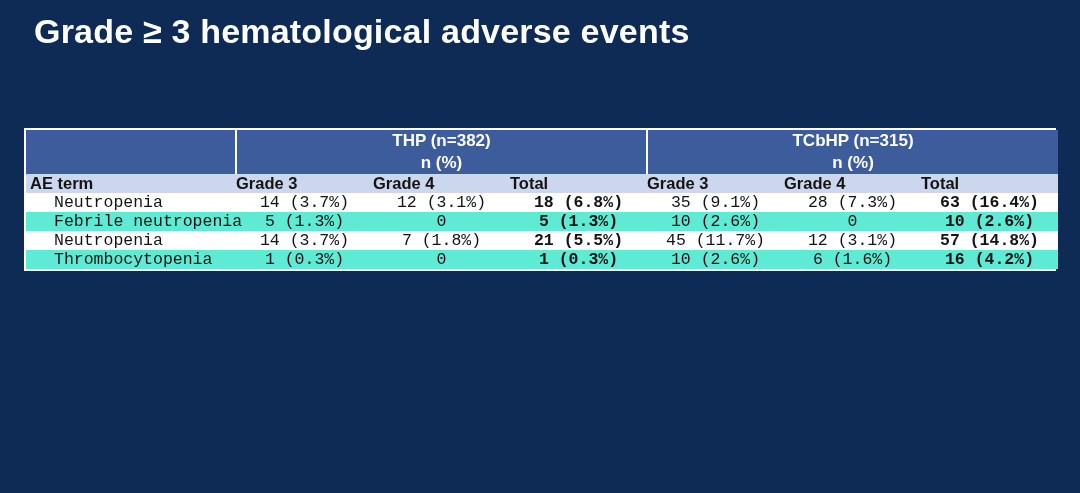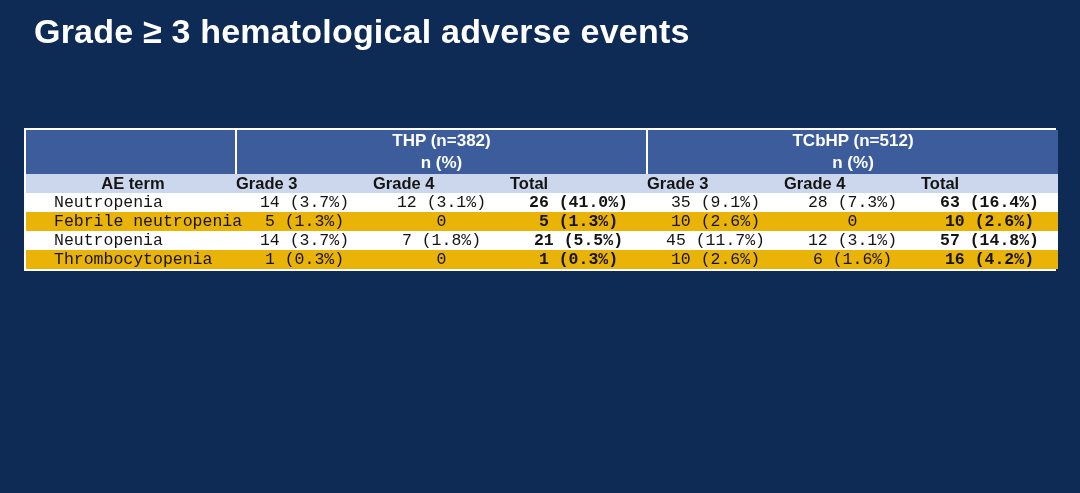--- a/index.html
+++ b/index.html
@@ -68,41 +68,41 @@
   
   .col-row td {
     background: #ccd6ec;
     color: #141414;
     font-size: 16.5px;
     font-weight: bold;
     text-align: left;
     padding: 8px 4px 9px 4px;
   }
   .col-row td.ae-term-head {
-    text-align: center;
+    text-align: left;
     padding-left: 4px;
   }
   
   .data-row td {
     font-size: 16.5px;
     color: #141414;
     text-align: center;
     padding: 9px 4px 10px 4px;
     font-family: Liberation Mono, monospace;
   }
   .data-row td.term {
     text-align: left;
     padding-left: 28px;
     white-space: nowrap;
   }
   .data-row td.total {
     font-weight: bold;
   }
   .row-white td { background: #ffffff; }
-  .row-tint td { background: #eab308; }
+  .row-tint td { background: #5eead4; }
 
   
   col.c-term  { width: 210px; }
   col.c-num   { width: 137px; }
   col.c-tot   { width: 137px; }
 </style>
 </head>
 <body>
 
 <div class="slide">
@@ -121,40 +121,40 @@
           <col class="c-tot">
       </colgroup>
       <thead>
         <tr class="grp-row">
           <th class="blank"></th>
           <th colspan="3" class="grp-sep">
             <span>THP (n=382)</span><br>
             <span>n (%)</span>
           </th>
           <th colspan="3" class="grp-sep">
-            <span>TCbHP (n=512)</span><br>
+            <span>TCbHP (n=315)</span><br>
             <span>n (%)</span>
           </th>
         </tr>
         <tr class="col-row">
           <td class="ae-term-head">AE term</td>
           <td>Grade 3</td>
           <td>Grade 4</td>
           <td>Total</td>
           <td>Grade 3</td>
           <td>Grade 4</td>
           <td>Total</td>
         </tr>
       </thead>
       <tbody>
         <tr class="data-row row-white">
           <td class="term">Neutropenia</td>
           <td>14 (3.7%)</td>
           <td>12 (3.1%)</td>
-          <td class="total">26 (41.0%)</td>
+          <td class="total">18 (6.8%)</td>
           <td>35 (9.1%)</td>
           <td>28 (7.3%)</td>
           <td class="total">63 (16.4%)</td>
         </tr>
         <tr class="data-row row-tint">
           <td class="term">Febrile neutropenia</td>
           <td>5 (1.3%)</td>
           <td>0</td>
           <td class="total">5 (1.3%)</td>
           <td>10 (2.6%)</td>

